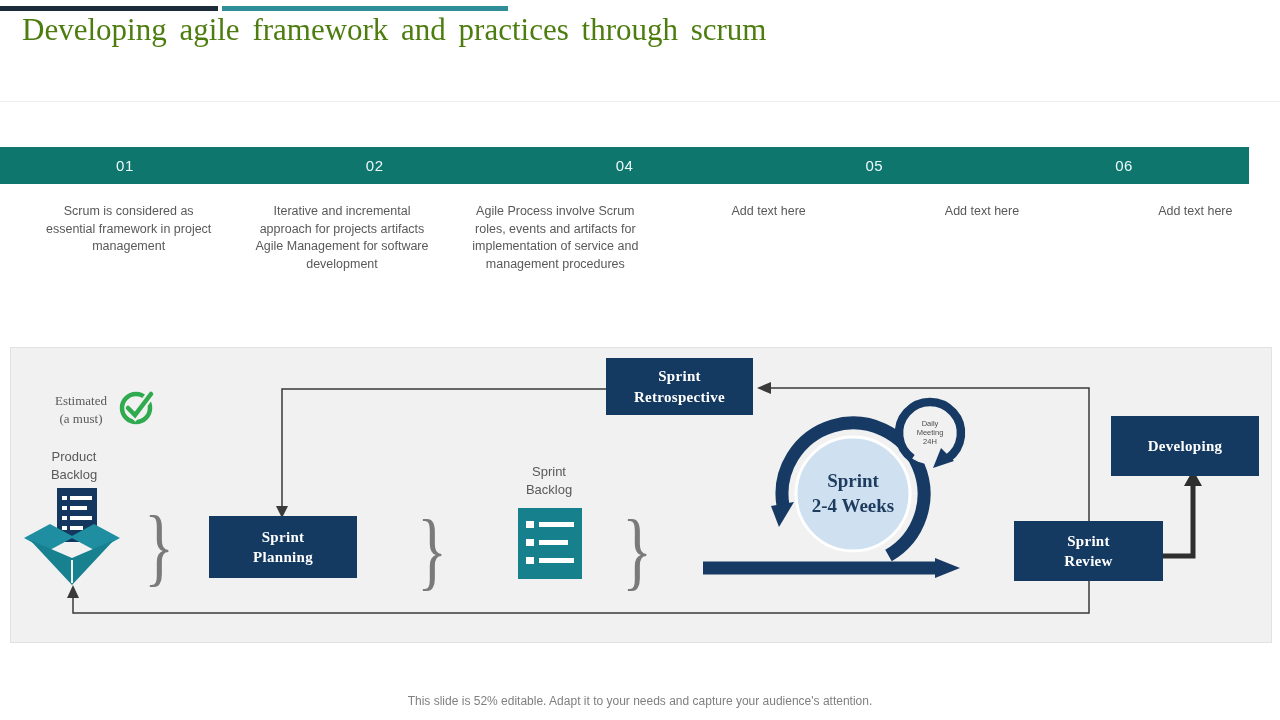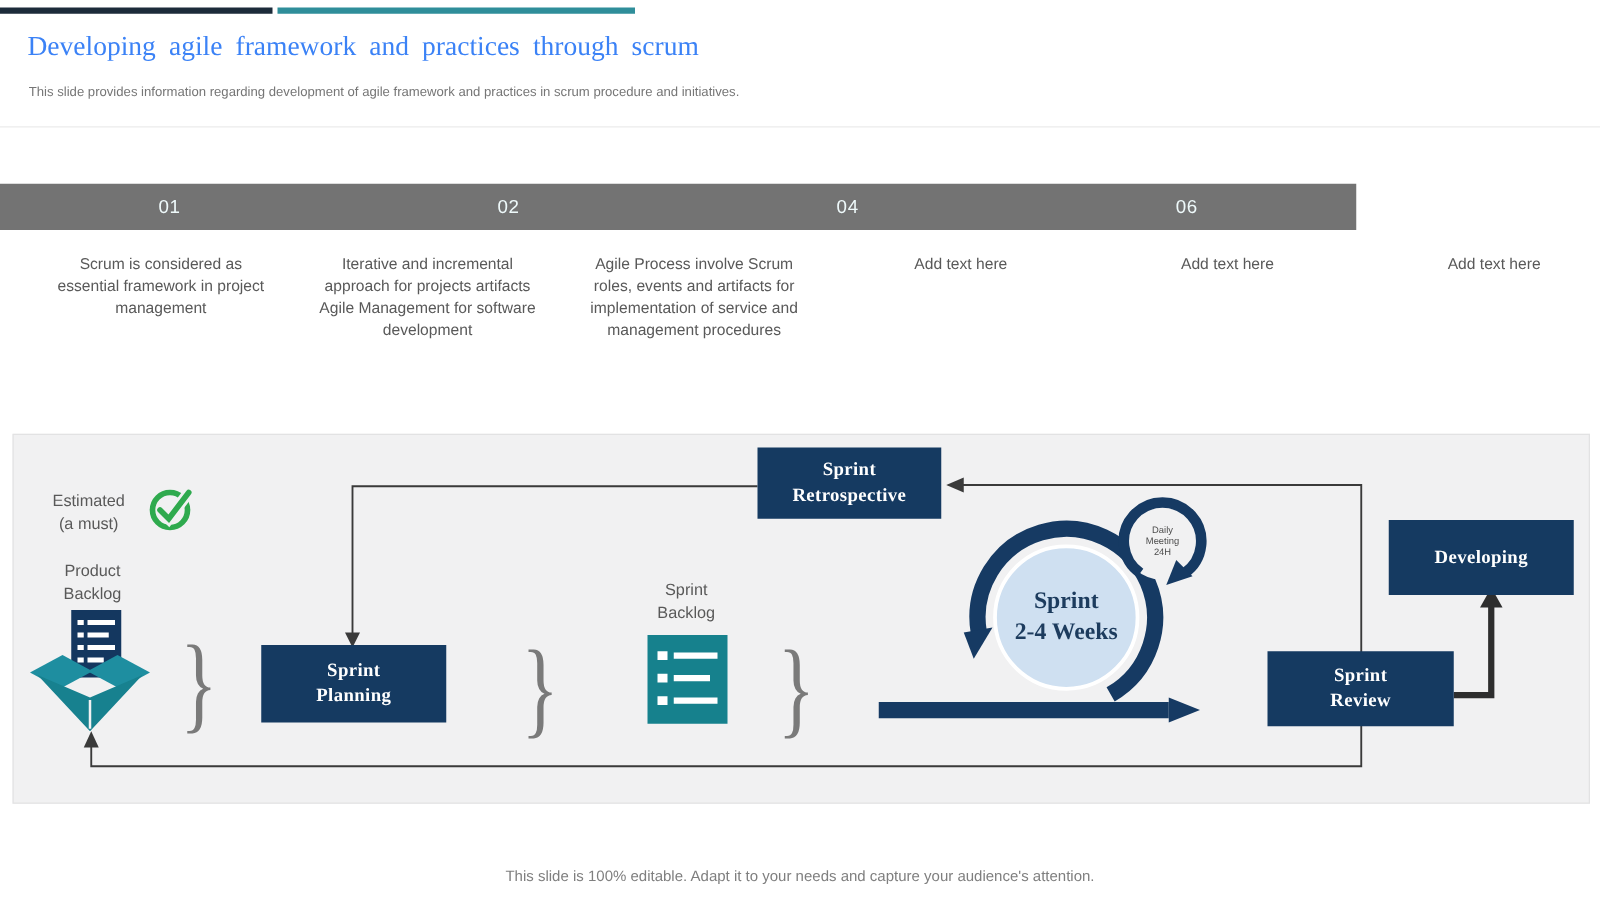--- a/index.html
+++ b/index.html
@@ -6,33 +6,33 @@
   html,body { background:#ffffff; }
   .slide {
     position:relative; width:1280px; height:720px; background:#ffffff;
     font-family:"Liberation Sans", sans-serif; overflow:hidden;
   }
   .accent { position:absolute; top:6px; height:5px; }
   .accent.dark { left:0; width:218px; background:#1c2b3a; }
   .accent.teal { left:222px; width:286px; background:#2f8e9a; }
 
   .title {
-    position:absolute; left:22px; top:24px; width:1200px;
-    font-family:"Liberation Serif", serif; font-size:22px; font-weight:400;
-    color:#3b82f6; word-spacing:5px;
+    position:absolute; left:22px; top:12px; width:1200px;
+    font-family:"Liberation Serif", serif; font-size:31px; font-weight:400;
+    color:#4d7c0f; word-spacing:5px;
   }
   .subtitle {
     position:absolute; left:23px; top:68px; width:1100px;
     font-size:10.5px; color:#767676;
   }
   .hdr-divider { position:absolute; left:0; top:101px; width:1280px; height:1px; background:#ececec; }
 
   .numbar {
-    position:absolute; left:0; top:147px; width:1085px; height:37px;
-    background:#737373; display:flex;justify-content:center;
+    position:absolute; left:0; top:147px; width:1249px; height:37px;
+    background:#0f766e; display:flex;justify-content:center;
   }
   .numcell {
     flex:1; display:flex; align-items:center; justify-content:center;
     color:#eef9fa; font-size:15px; letter-spacing:0.5px;
   }
 
   .steps { position:absolute; left:0; top:203px; width:1280px; display:flex;margin-left:22px; }
   .stepcol { flex:1; padding:0 19px; }
   .steptext {
     font-size:12.5px; line-height:1.4; color:#595959; text-align:center;
@@ -76,27 +76,27 @@
 </style>
 </head>
 <body>
 
 <div class="slide">
 
   <div class="accent dark"></div>
   <div class="accent teal"></div>
 
   <h1 class="title">Developing agile framework and practices through scrum</h1>
-  <p class="subtitle">This slide provides information regarding development of agile  framework and practices in scrum procedure and initiatives.</p>
   <div class="hdr-divider"></div>
 
   <div class="numbar">
     <div class="numcell">01</div>
     <div class="numcell">02</div>
     <div class="numcell">04</div>
+    <div class="numcell">05</div>
     <div class="numcell">06</div>
   </div>
 
   <div class="steps">
     <div class="stepcol">
         <div class="steptext">Scrum is considered as essential framework in project management</div>
       </div>
     <div class="stepcol">
         <div class="steptext">Iterative and incremental approach for projects artifacts Agile Management for software development</div>
       </div>
@@ -166,21 +166,21 @@
         <rect width="64" height="71" fill="#16818d"></rect>
         <rect x="8" y="13" width="8" height="7" fill="#ffffff"></rect>
           <rect x="21" y="14" width="35" height="5" fill="#ffffff"></rect>
         <rect x="8" y="31" width="8" height="7" fill="#ffffff"></rect>
           <rect x="21" y="32" width="29" height="5" fill="#ffffff"></rect>
         <rect x="8" y="49" width="8" height="7" fill="#ffffff"></rect>
           <rect x="21" y="50" width="35" height="5" fill="#ffffff"></rect>
       </g>
     </svg>
 
-    <div class="glabel" style="left:10px; top:44px; width:100px;">Estimated
+    <div class="glabel" style="left:20px; top:44px; width:100px;font-family:Liberation Serif, serif;">Estimated
 (a must)</div>
     <div class="glabel" style="left:13px; top:100px; width:100px;">Product
 Backlog</div>
     <div class="glabel" style="left:488px; top:115px; width:100px;">Sprint
 Backlog</div>
 
     <span class="brace" style="left:148px; top:200px;">}</span>
     <span class="brace" style="left:421px; top:204px;">}</span>
     <span class="brace" style="left:626px; top:204px;">}</span>
 
@@ -192,15 +192,15 @@
 Review</div>
     <div class="nbox" style="left:1100px; top:68px; width:148px; height:60px;">Developing</div>
 
     <div class="circle-label">Sprint
 2-4 Weeks</div>
     <div class="daily-label">Daily
 Meeting
 24H</div>
   </div>
 
-  <p class="footer">This slide is 100% editable. Adapt it to your needs and capture your audience's attention.</p>
+  <p class="footer">This slide is 52% editable. Adapt it to your needs and capture your audience's attention.</p>
 
 </div>
 
 </body></html>

